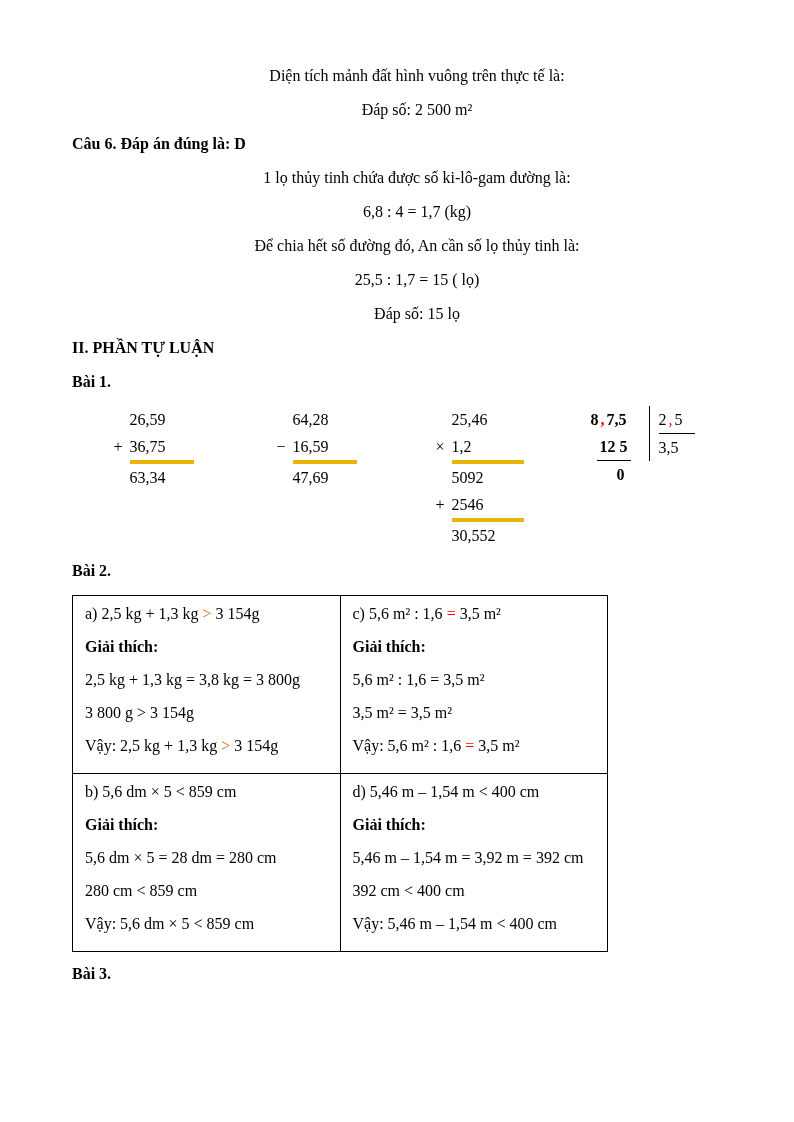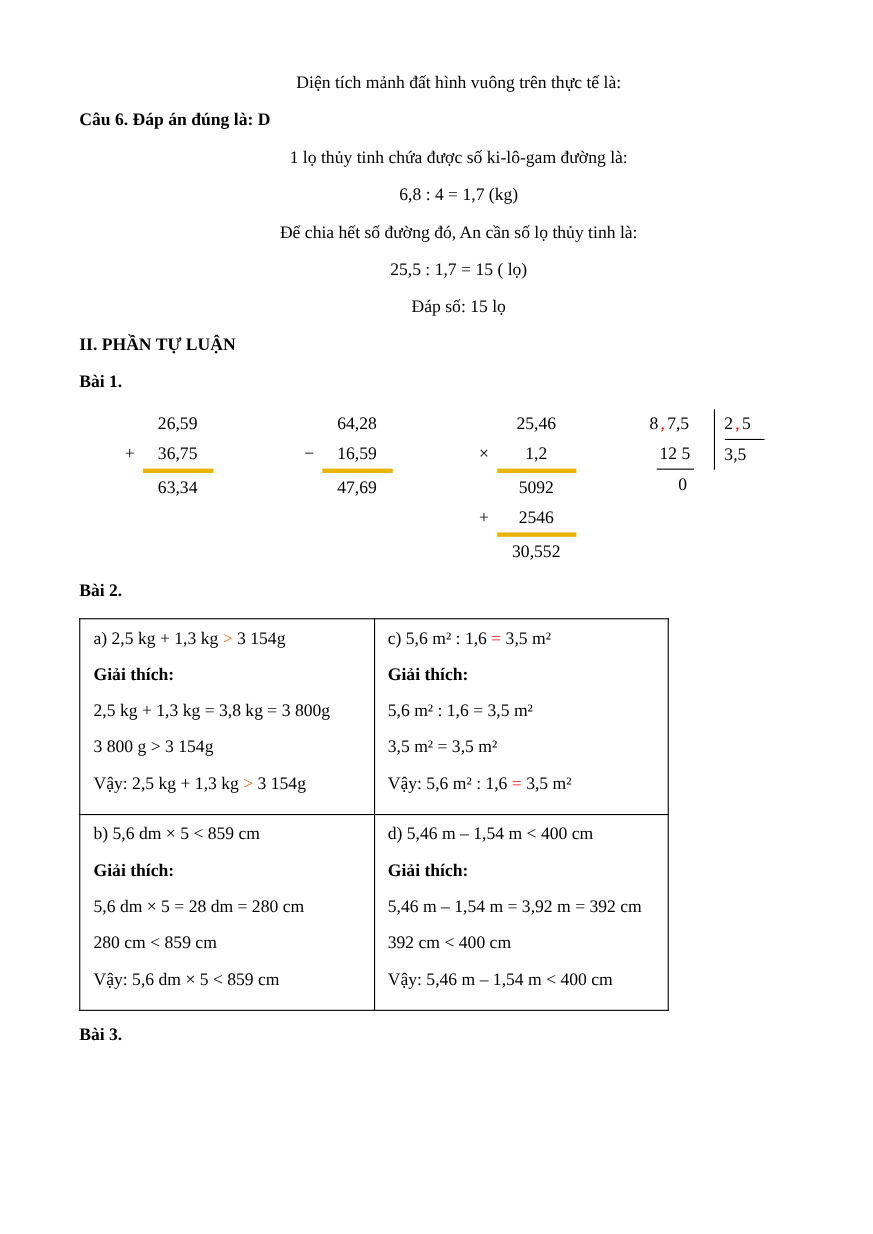--- a/index.html
+++ b/index.html
@@ -21,27 +21,27 @@
   .orange { color: #e36c0a; }
   .section-heading { margin-top: 22px; }
 
   
   .b1-row { display: flex; margin-top: 2px; }
   .b1-col { width: 163px; text-align: center; }
   .b1-works { margin-top: 6px; margin-bottom: 8px; }
   .calc { display: inline-block; text-align: left; }
   .crow { display: flex; line-height: 27px; }
   .op { width: 16px; text-align: left; }
-  .num { flex: 1; text-align: center; }
+  .num { flex: 1; text-align: left; }
   .calc.addsub { width: 80px; }
   .calc.mul { width: 88px; }
   .crow.u .num { border-bottom: 4px solid #eab308; }
 
   .divcalc { display: inline-flex; align-items: flex-start; text-align: left; }
-  .div-left { min-width: 58px; padding-right: 9px; }
+  .div-left { min-width: 58px; padding-right: 9px; font-weight: bold; }
   .div-right { border-left: 1px solid #000; padding-left: 9px; min-width: 46px; }
   .drow { line-height: 27px; white-space: pre; }
   .drow.divisor { border-bottom: 1px solid #000; }
   .dwork { display: inline-block; border-bottom: 1px solid #000; padding: 0 3px; margin-left: 6px; }
   .dzero { padding-left: 26px; }
   .dcomma { color: #ff0000; padding: 0 2px; }
 
   
   table.b2 { width: 536px; border-collapse: collapse; margin: 2px 0 12px 0; }
   table.b2 td {
@@ -51,20 +51,21 @@
     padding: 8px 12px 4px 12px;
   }
   table.b2 p { margin: 0 0 13px 0; line-height: 20px; }
 </style>
 </head>
 <body>
 
 <div class="page">
 
   <p class="line center">Diện tích mảnh đất hình vuông trên thực tế là:</p>
+  <p class="line center">Đáp số: 2 500 m²</p>
 
   <p class="line bold">Câu 6. Đáp án đúng là: D</p>
   <p class="line center">1 lọ thủy tinh chứa được số ki-lô-gam đường là:</p>
   <p class="line center">6,8 : 4 = 1,7 (kg)</p>
   <p class="line center">Để chia hết số đường đó, An cần số lọ thủy tinh là:</p>
   <p class="line center">25,5 : 1,7 = 15 ( lọ)</p>
   <p class="line center">Đáp số: 15 lọ</p>
 
   <p class="line bold section-heading">II. PHẦN TỰ LUẬN</p>
 

